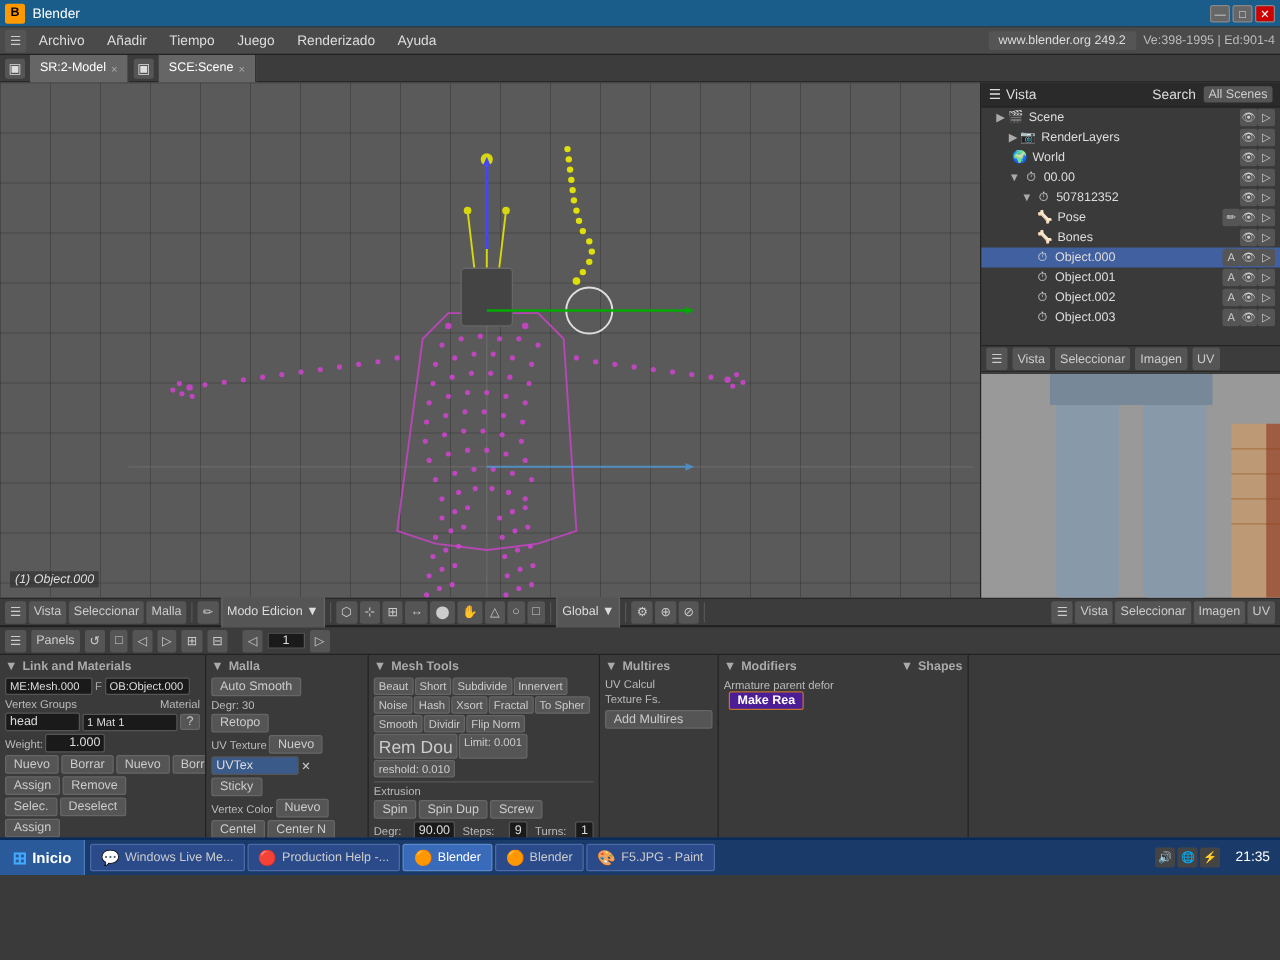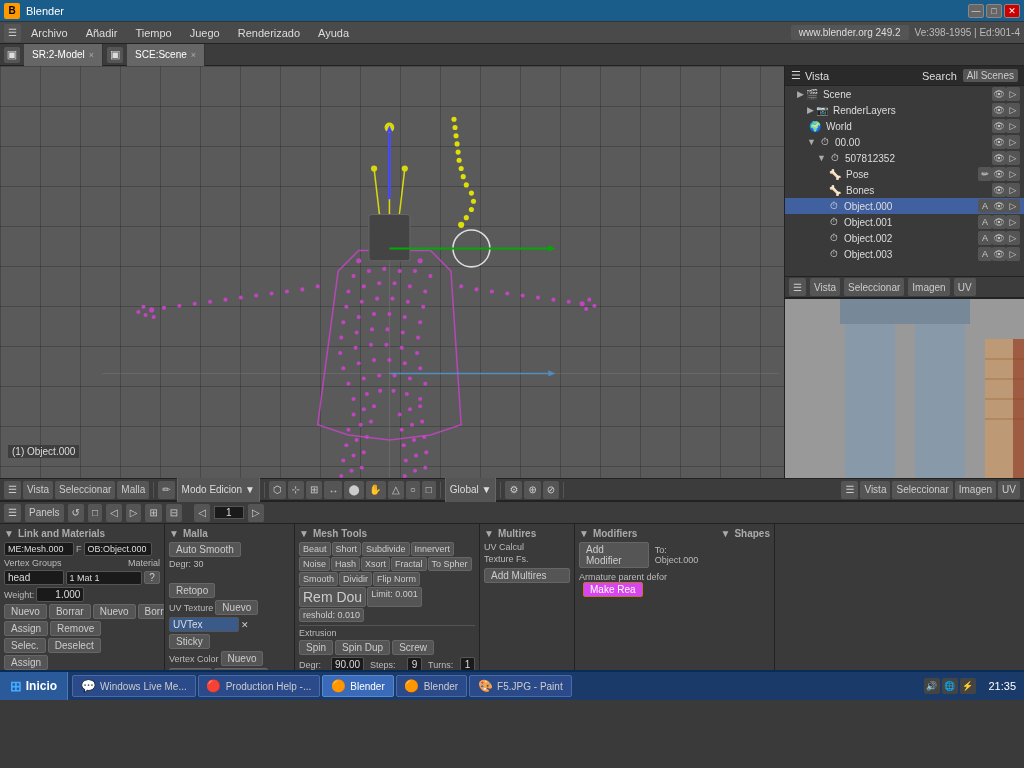--- a/index.html
+++ b/index.html
@@ -91,40 +91,40 @@
     .panel-section {
       border-right: 1px solid #222; padding: 4px; font-size: 10px; overflow: hidden;
     }
     .panel-section .section-title {
       font-size: 10px; color: #aaa; margin-bottom: 3px; font-weight: bold; display: flex; align-items: center; gap: 4px;
     }
     .field-row { display: flex; align-items: center; margin-bottom: 2px; gap: 2px; }
     .field-input { background: #1a1a1a; color: #ddd; border: 1px solid #555; padding: 1px 3px; font-size: 10px; border-radius: 2px; }
     .field-input.medium { width: 60px; }
     .btn-small { padding: 1px 6px; background: #555; color: #ccc; border-radius: 2px; cursor: pointer; font-size: 10px; border: 1px solid #666; }
-    .btn-small.orange { background: #d946ef; border-color: #c07030; color: #fff; }
+    .btn-small.orange { background: #4c1d95; border-color: #c07030; color: #fff; font-weight: bold; }
     .btn-row { display: flex; gap: 2px; margin-bottom: 2px; }
 
     
     #taskbar {
       height: 30px; background: #1a3a6a; display: flex; align-items: center; border-top: 2px solid #0a2a5a;
     }
     #start-btn { padding: 2px 10px; background: #2a5a9a; color: #fff; font-size: 12px; font-weight: bold; cursor: pointer; height: 28px; display: flex; align-items: center; gap: 4px; border-right: 1px solid #4a7aba; }
     .taskbar-items { display: flex; gap: 2px; flex: 1; padding: 0 4px; }
     .taskbar-item { padding: 2px 8px; background: #2a4a8a; color: #ccc; font-size: 10px; border-radius: 2px; cursor: pointer; height: 22px; display: flex; align-items: center; gap: 4px; border: 1px solid #4a6aaa; }
     .taskbar-item.active { background: #3a6aba; color: #fff; border-color: #5a8aca; }
     #clock { padding: 0 8px; color: #fff; font-size: 11px; }
     .sys-tray { display: flex; align-items: center; gap: 2px; padding: 0 4px; }
     .sys-icon { width: 16px; height: 16px; background: #444; border-radius: 2px; display: flex; align-items: center; justify-content: center; font-size: 9px; }
 
     
     #char-svg { position: absolute; inset: 0; }
 
     
-    #vp-status { position: absolute; bottom: 20px; left: 8px; font-size: 10px; color: #ddd; background: rgba(0,0,0,0.3); padding: 1px 4px; }
+    #vp-status { position: absolute; bottom: 8px; left: 8px; font-size: 10px; color: #ddd; background: rgba(0,0,0,0.3); padding: 1px 4px; font-style: italic; }
 
     .malla-section { width: 130px; }
     .mesh-tools-section { width: 185px; }
     .multires-section { width: 95px; }
     .modifiers-section { width: 200px; }
 
     .number-field { background: #1a1a1a; color: #ddd; border: 1px solid #555; padding: 1px 3px; font-size: 10px; border-radius: 2px; width: 40px; text-align: center; }
 
     .divider-h { height: 1px; background: #555; margin: 2px 0; }
 
@@ -632,21 +632,21 @@
     </div>
 
     <div class="panel-section malla-section">
       <div class="section-title">
         <span>▼</span>
         <span>Malla</span>
       </div>
       <div class="btn-row">
         <div class="btn-small">Auto Smooth</div>
       </div>
-      <div style="font-size:9px;color:#bbb;margin-bottom:14px;">Degr: 30</div>
+      <div style="font-size:9px;color:#bbb;margin-bottom:2px;">Degr: 30</div>
       <div class="btn-row">
         <div class="btn-small">Retopo</div>
         <div style="flex:1"></div>
       </div>
       <div class="field-row">
         <span style="font-size:9px;color:#bbb;">UV Texture</span>
         <div class="btn-small">Nuevo</div>
       </div>
       <div class="field-row">
         <div class="field-input" style="width:70px; background:#3a5a8a;">
@@ -725,24 +725,20 @@
       <div class="btn-small">Add Multires</div>
     </div>
 
     <div class="panel-section modifiers-section">
       <div style="display:flex;gap:8px;">
         <div>
           <div class="section-title">
             <span>▼</span>
             <span>Modifiers</span>
           </div>
-          <div class="field-row">
-            <div class="btn-small">Add Modifier</div>
-            <span style="font-size:9px;color:#bbb;margin-left:4px;">To: Object.000</span>
-          </div>
           <div style="font-size:9px;color:#bbb;margin-top:4px;">
             <span>Armature parent defor</span>
             <div class="btn-small orange" style="display:inline-block;margin-left:4px;">Make Rea</div>
           </div>
         </div>
         <div>
           <div class="section-title">
             <span>▼</span>
             <span>Shapes</span>
           </div>

